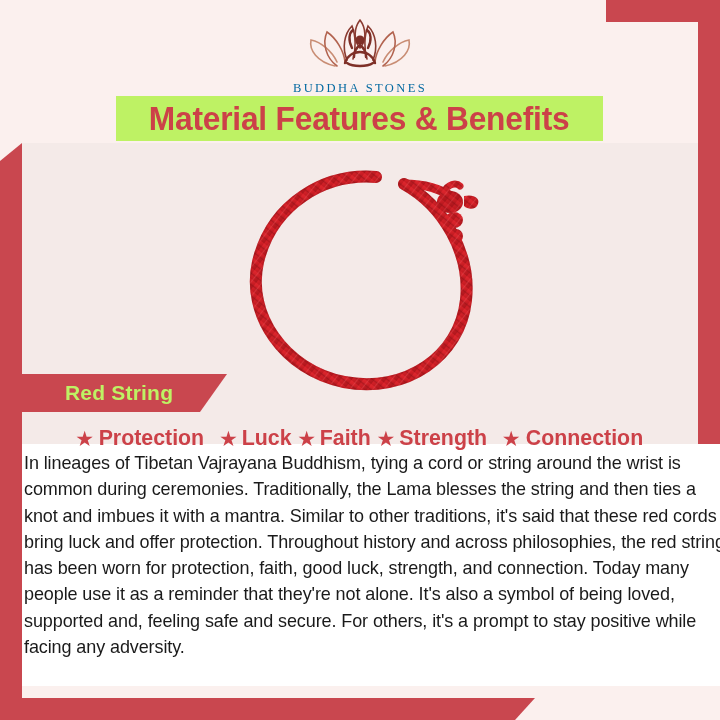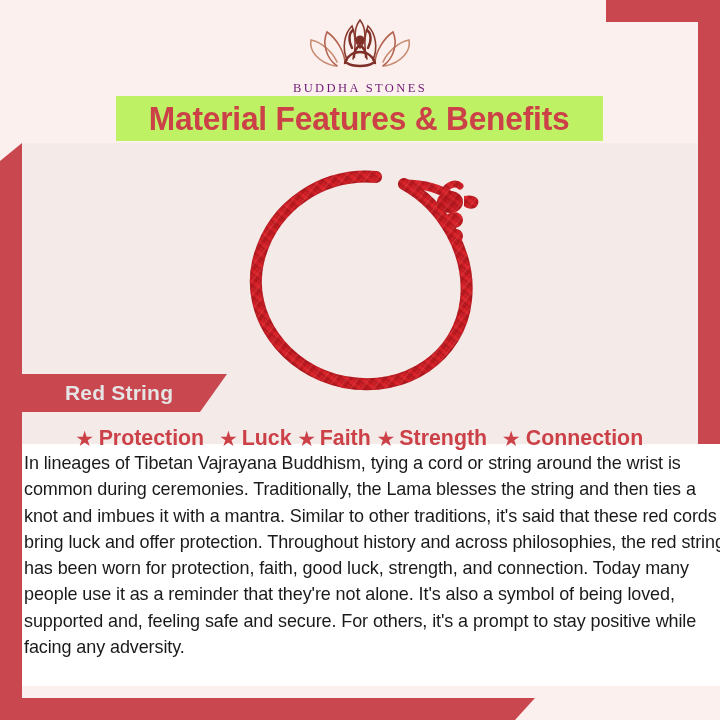--- a/index.html
+++ b/index.html
@@ -86,21 +86,21 @@
   .logo-mark {
     display: block;
     margin: 0 auto;
   }
   .logo-text {
     display: block;
     margin-top: 1px;
     font-family: "Liberation Serif", serif;
     font-size: 12.5px;
     letter-spacing: 2.4px;
-    color: #701a75;
+    color: #0369a1;
     text-align: center;
   }
 
   
 
   .title-band {
     position: absolute;
     left: 116px; top: 96px;
     width: 487px; height: 45px;
     background: #bef264;
@@ -138,21 +138,21 @@
     clip-path: polygon(0 0, 100% 0, calc(100% - 27px) 100%, 0 100%);
     z-index: 7;
     display: flex;
     align-items: center;
   }
   .ribbon-label {
     margin-left: 65px;
     font-family: "Liberation Sans Narrow", "Liberation Sans", sans-serif;
     font-weight: bold;
     font-size: 21px;
-    color: #e5e5e5;
+    color: #bef264;
     letter-spacing: 0.2px;
     white-space: nowrap;
   }
 
   
 
   .benefits {
     position: absolute;
     left: 22px; top: 420px;
     width: 676px; height: 36px;

